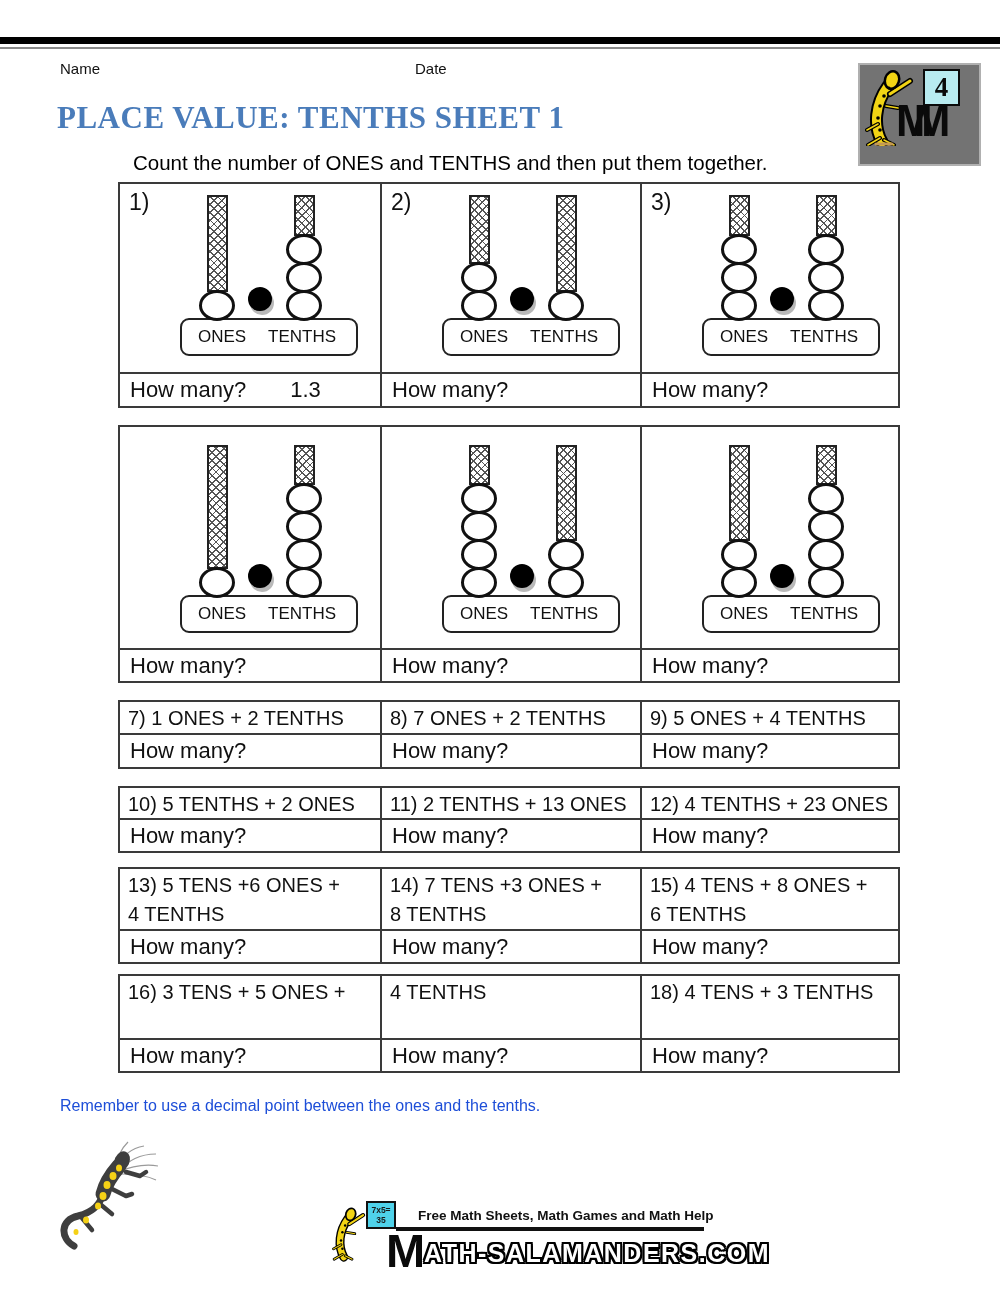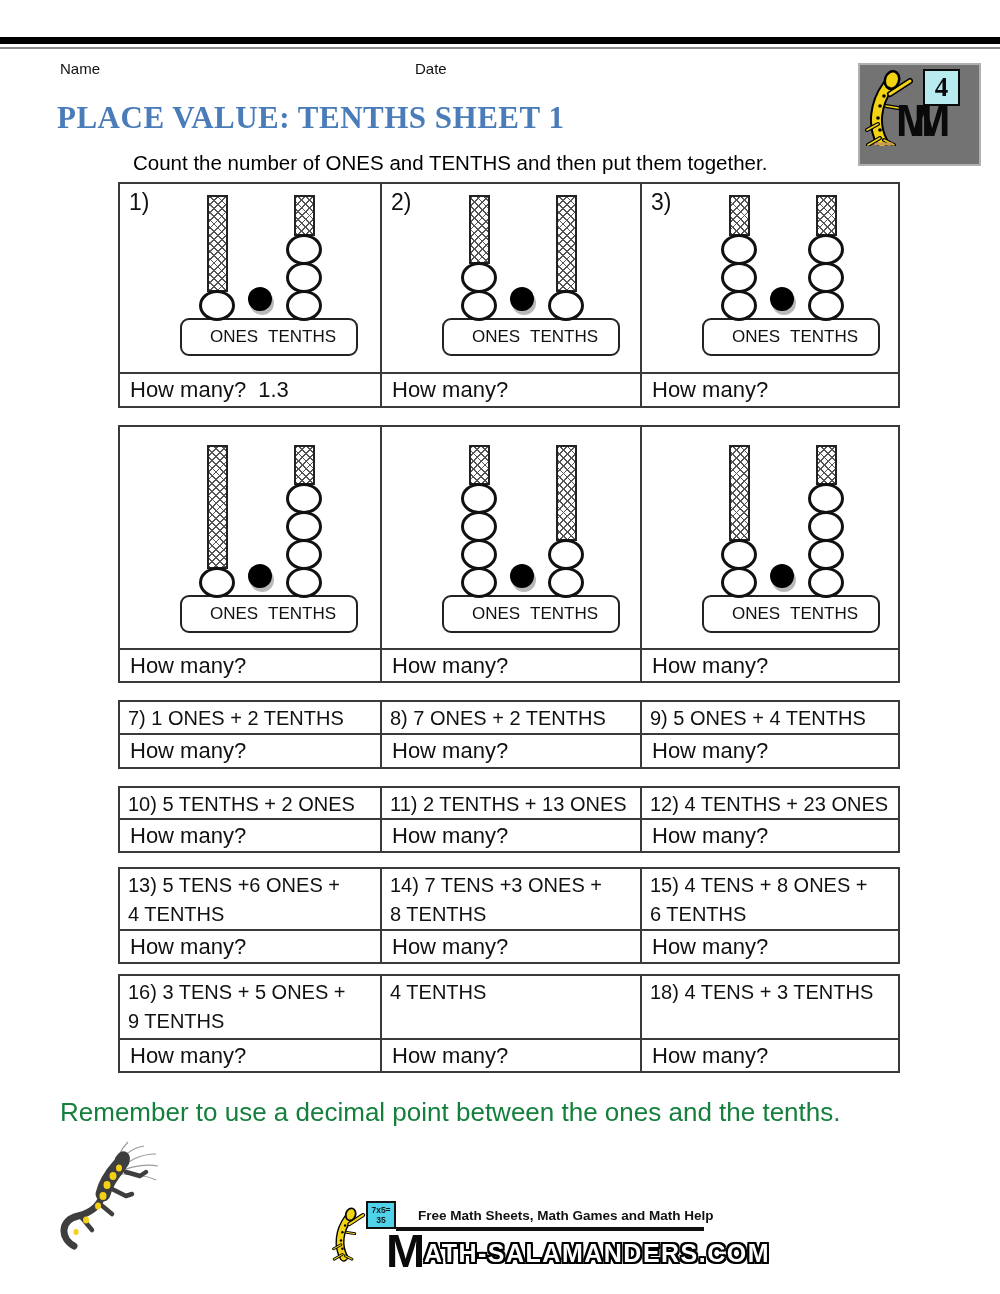--- a/index.html
+++ b/index.html
@@ -41,28 +41,28 @@
   .rod{position:absolute;width:21px;box-sizing:border-box;border:2px solid #222;background-color:#fff;
        background-image:repeating-linear-gradient(45deg,#555 0,#555 1.3px,transparent 1.3px,transparent 5.5px),
                         repeating-linear-gradient(135deg,#555 0,#555 1.3px,transparent 1.3px,transparent 5.5px);
        z-index:1;}
   .bead{position:absolute;width:36px;height:31px;background:#fff;border:3px solid #111;
         border-radius:50%;box-sizing:border-box;z-index:3;}
   .dot{position:absolute;width:24px;height:24px;background:#000;border-radius:50%;
        box-shadow:2px 4px 0 #b9b9b9;z-index:3;}
   .abox{position:absolute;left:60px;width:178px;height:38px;border:2px solid #222;border-radius:9px;
         background:#fff;box-sizing:border-box;display:flex;justify-content:space-between;align-items:center;
-        padding:0 20px 0 28px;font-size:17px;z-index:2;}
+        padding:0 20px 0 16px;font-size:17px;z-index:2;}
 
   .hcell{font-size:22px;padding:3px 0 0 10px;box-sizing:border-box;white-space:nowrap;overflow:hidden;}
-  .ans{margin-left:12px;}
+  .ans{margin-left:44px;}
   .wcell{font-size:20px;padding:2px 0 0 8px;line-height:29px;box-sizing:border-box;}
 
   
-  .reminder{left:60px;top:1097px;font-size:26px;color:#15803d;}
+  .reminder{left:60px;top:1097px;font-size:16px;color:#1d4ed8;}
   .corner-sala{left:58px;top:1138px;}
 
   .footer-logo{left:330px;top:1196px;width:390px;height:80px;}
   .fl-board{position:absolute;left:36px;top:5px;width:30px;height:28px;background:#4fd2ea;
             border:2px solid #111;box-sizing:border-box;z-index:2;font-size:8.5px;font-weight:700;
             line-height:10px;text-align:center;color:#1a1a1a;padding-top:2px;}
   .fl-tagline{position:absolute;left:88px;top:12px;font-size:13.5px;font-weight:700;white-space:nowrap;}
   .fl-rule{position:absolute;left:66px;top:31px;width:308px;height:4px;background:#111;}
   .fl-bigm{position:absolute;left:56px;top:31px;font-size:47px;font-weight:700;line-height:1;color:#0a0a0a;}
   .fl-site{position:absolute;left:94px;top:43px;font-size:25px;font-weight:700;letter-spacing:1.5px;
@@ -287,21 +287,20 @@
       <div class="hcell bt bl">
     <span class="hm">How many?</span>
   </div>
       <div class="hcell bt bl">
     <span class="hm">How many?</span>
   </div>
     </div>
   <div class="wtable" id="wtable3" style="top:974px;grid-template-rows:62px 33px;">
       <div class="wcell">
     <div class="l1">16) 3 TENS + 5 ONES +</div>
-    <div class="l2">9 TENTHS</div>
   </div>
       <div class="wcell bl">
     <div class="l2">4 TENTHS</div>
   </div>
       <div class="wcell bl">
     <div class="l1">18) 4 TENS + 3 TENTHS</div>
 
   </div>
       <div class="hcell bt">
     <span class="hm">How many?</span>

